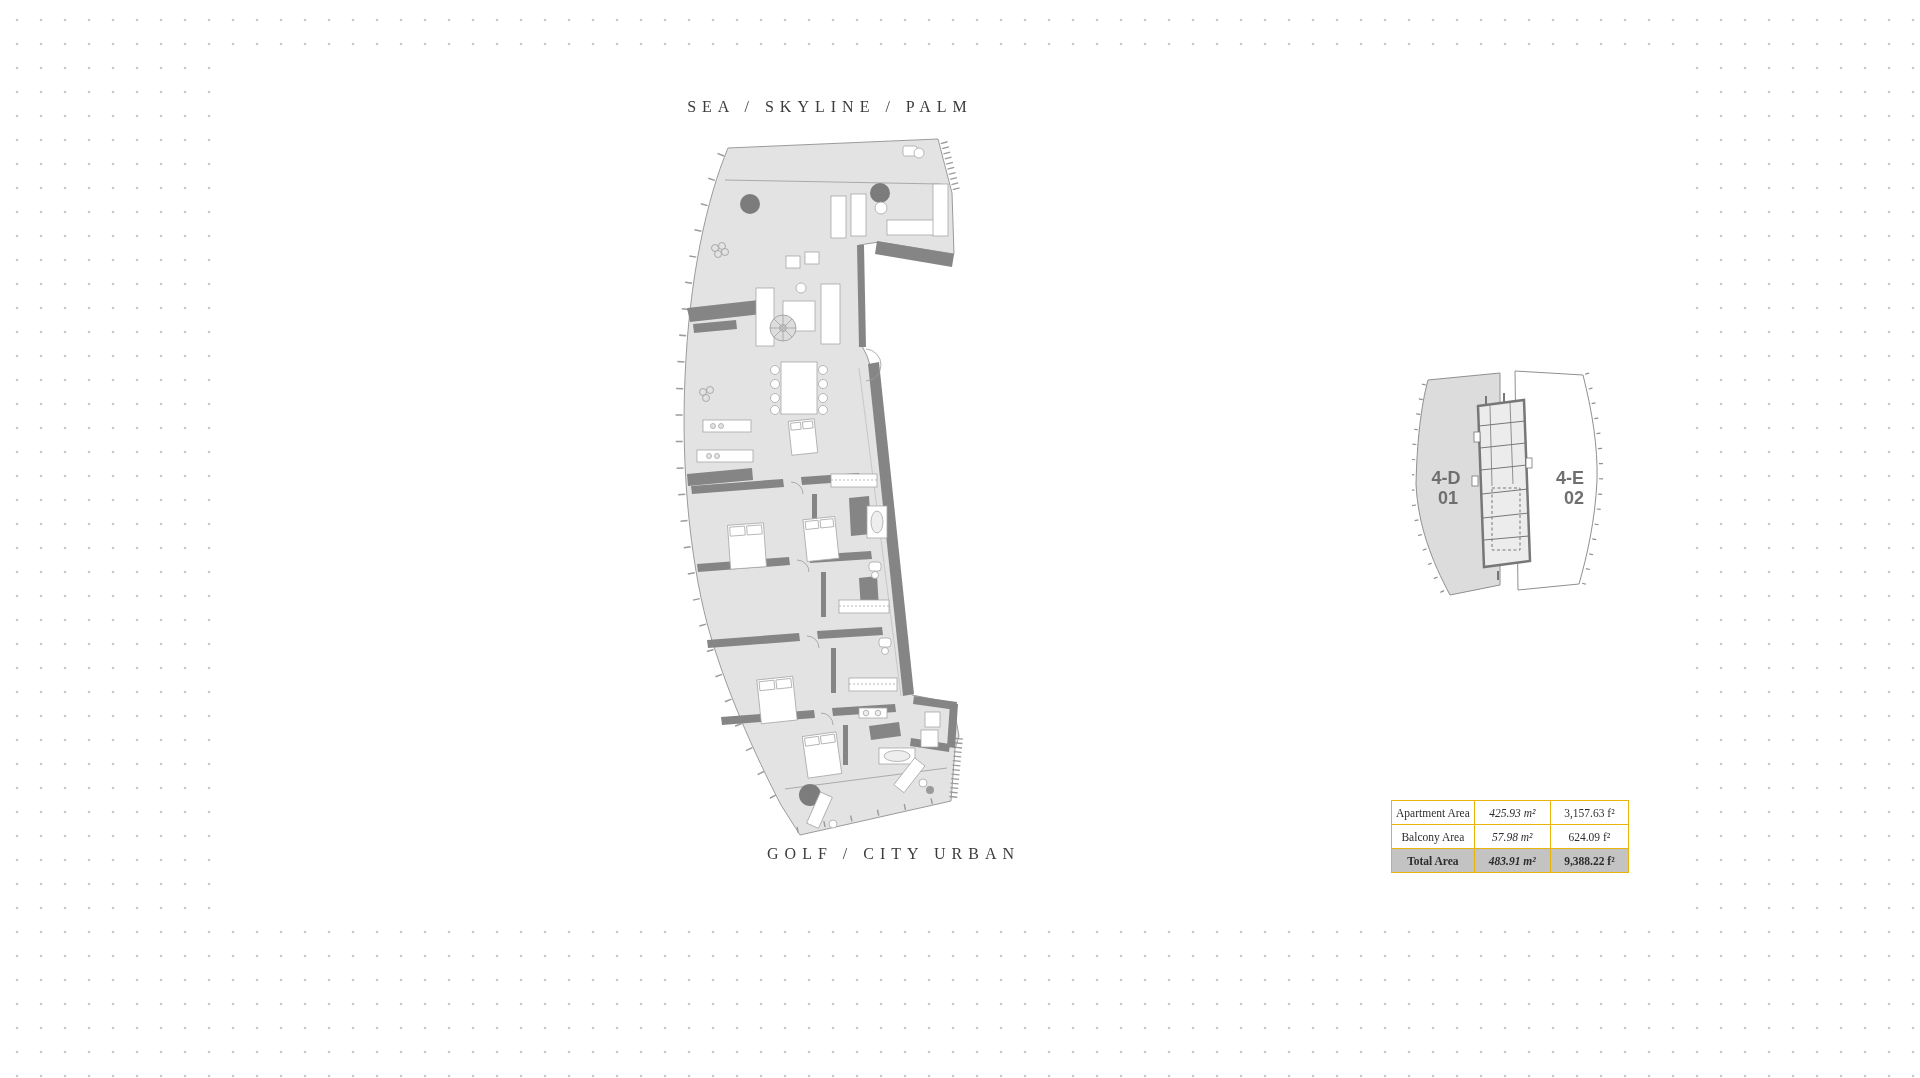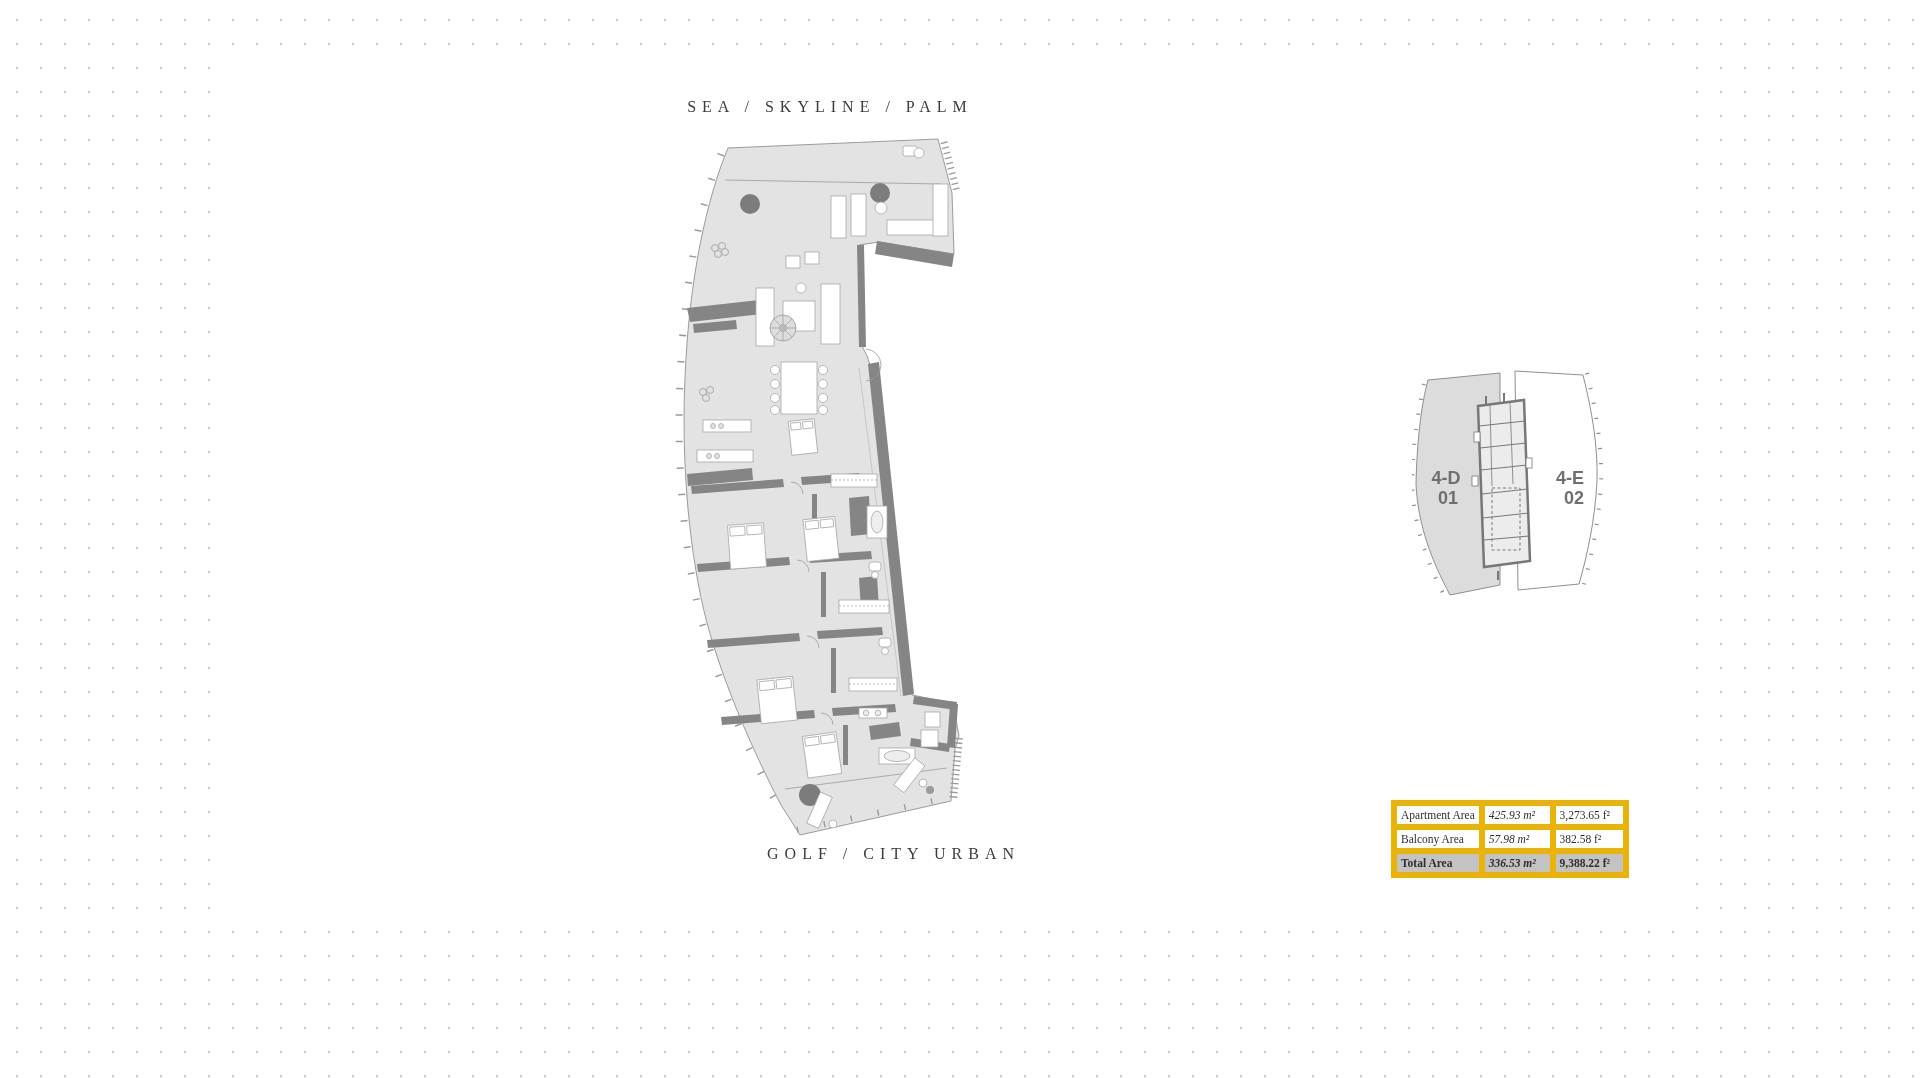--- a/index.html
+++ b/index.html
@@ -28,22 +28,22 @@
   .key-plan   { position:absolute; left:1412px; top:366px; width:192px; height:238px; }
 
   table.area-table {
     position:absolute; left:1391px; top:800px; width:238px;
     border-collapse:collapse;
     font-family:"Liberation Serif", serif;
     font-size:11.5px; color:#2e2e2e;
     background:#ffffff;
   }
   table.area-table td {
-    border:6px solid #eab308; height:24px;
-    vertical-align:middle; padding:0 4px; white-space:nowrap;
+    border:1px solid #eab308; height:24px;
+    text-align:center; vertical-align:middle; padding:0 4px; white-space:nowrap;
   }
   table.area-table td.c1 { width:76px; }
   table.area-table td.c2 { width:80px;font-style:italic; }
   table.area-table td.c3 { width:82px; }
   table.area-table tr.total td { background:#c3c3c3; font-weight:bold; }
 
   svg text.unit-code {
     font-family:"Liberation Sans", sans-serif;
     font-weight:bold; font-size:18px; fill:#6f6f6f;
   }
@@ -255,26 +255,26 @@
     <text class="unit-code" x="158" y="118" text-anchor="middle">4-E</text>
     <text class="unit-code" x="162" y="138" text-anchor="middle">02</text>
   </g>
 </svg>
 
 <table class="area-table">
   <tbody>
       <tr>
     <td class="c1">Apartment Area</td>
     <td class="c2">425.93 m²</td>
-    <td class="c3">3,273.65 f²</td>
+    <td class="c3">3,157.63 f²</td>
   </tr>
   <tr>
     <td class="c1">Balcony Area</td>
     <td class="c2">57.98 m²</td>
-    <td class="c3">382.58 f²</td>
+    <td class="c3">624.09 f²</td>
   </tr>
   <tr class="total">
     <td class="c1">Total Area</td>
-    <td class="c2">336.53 m²</td>
+    <td class="c2">483.91 m²</td>
     <td class="c3">9,388.22 f²</td>
   </tr>
 </tbody>
   </table>
 
 </body></html>

